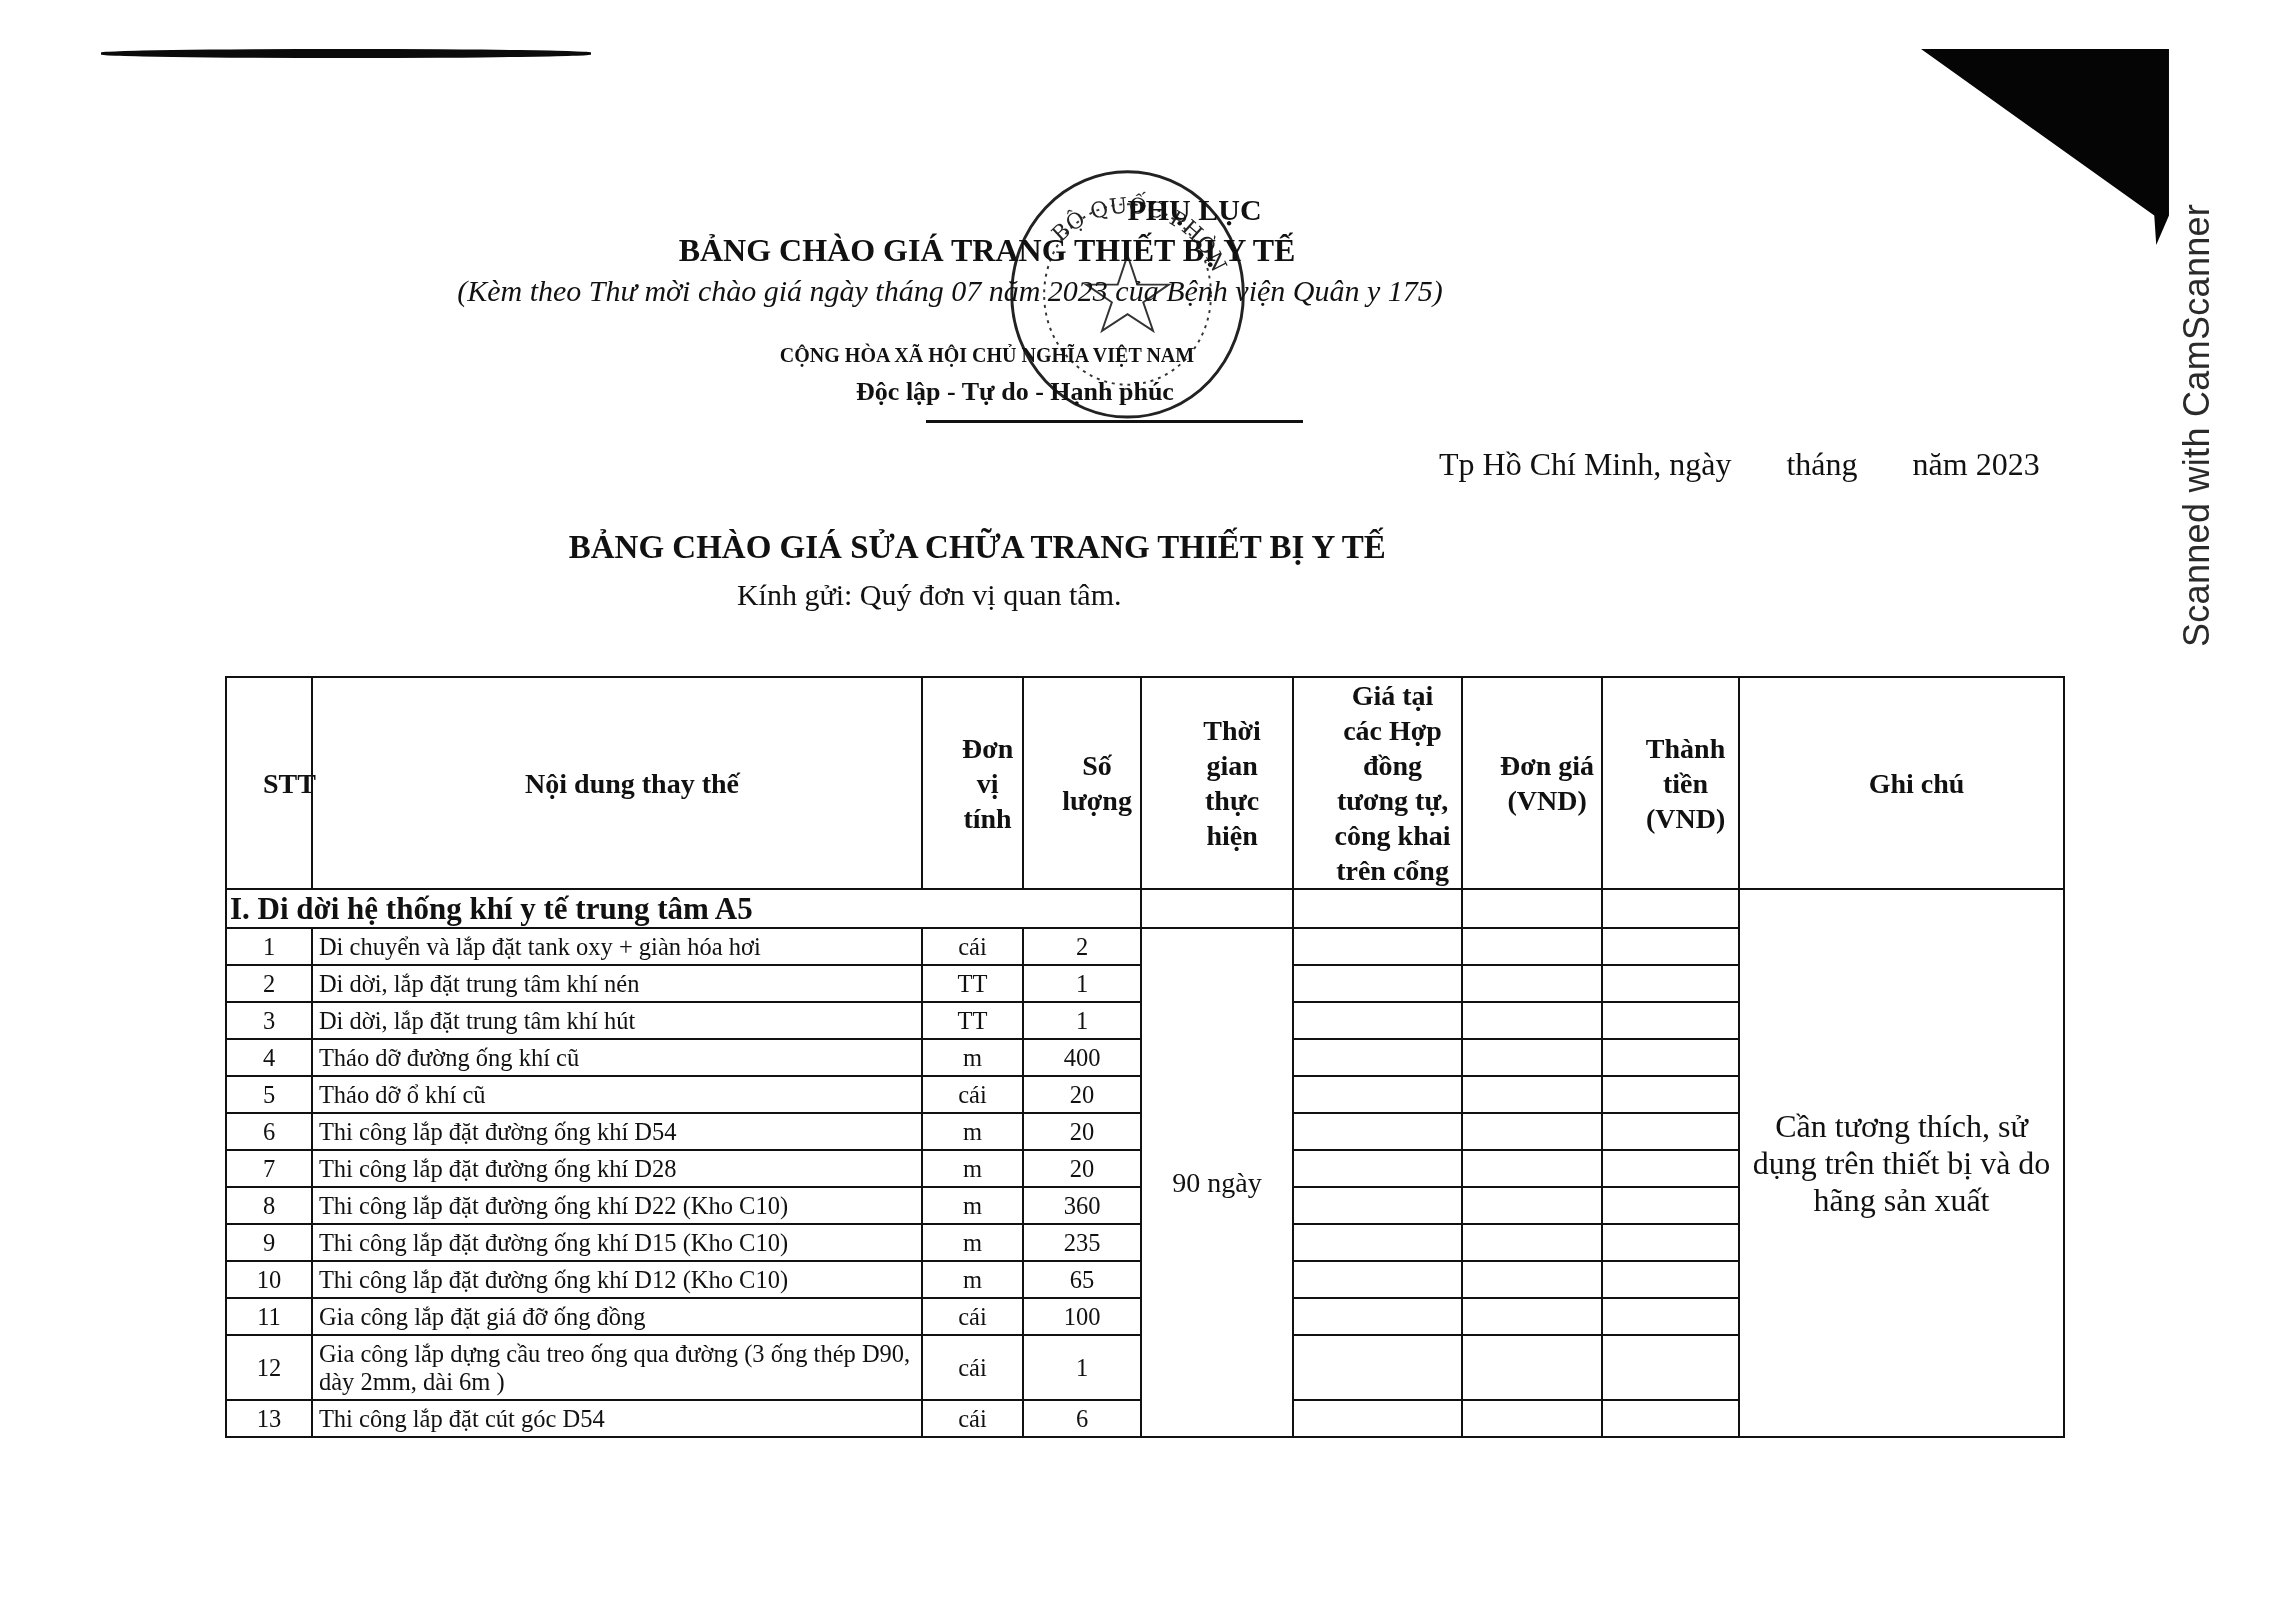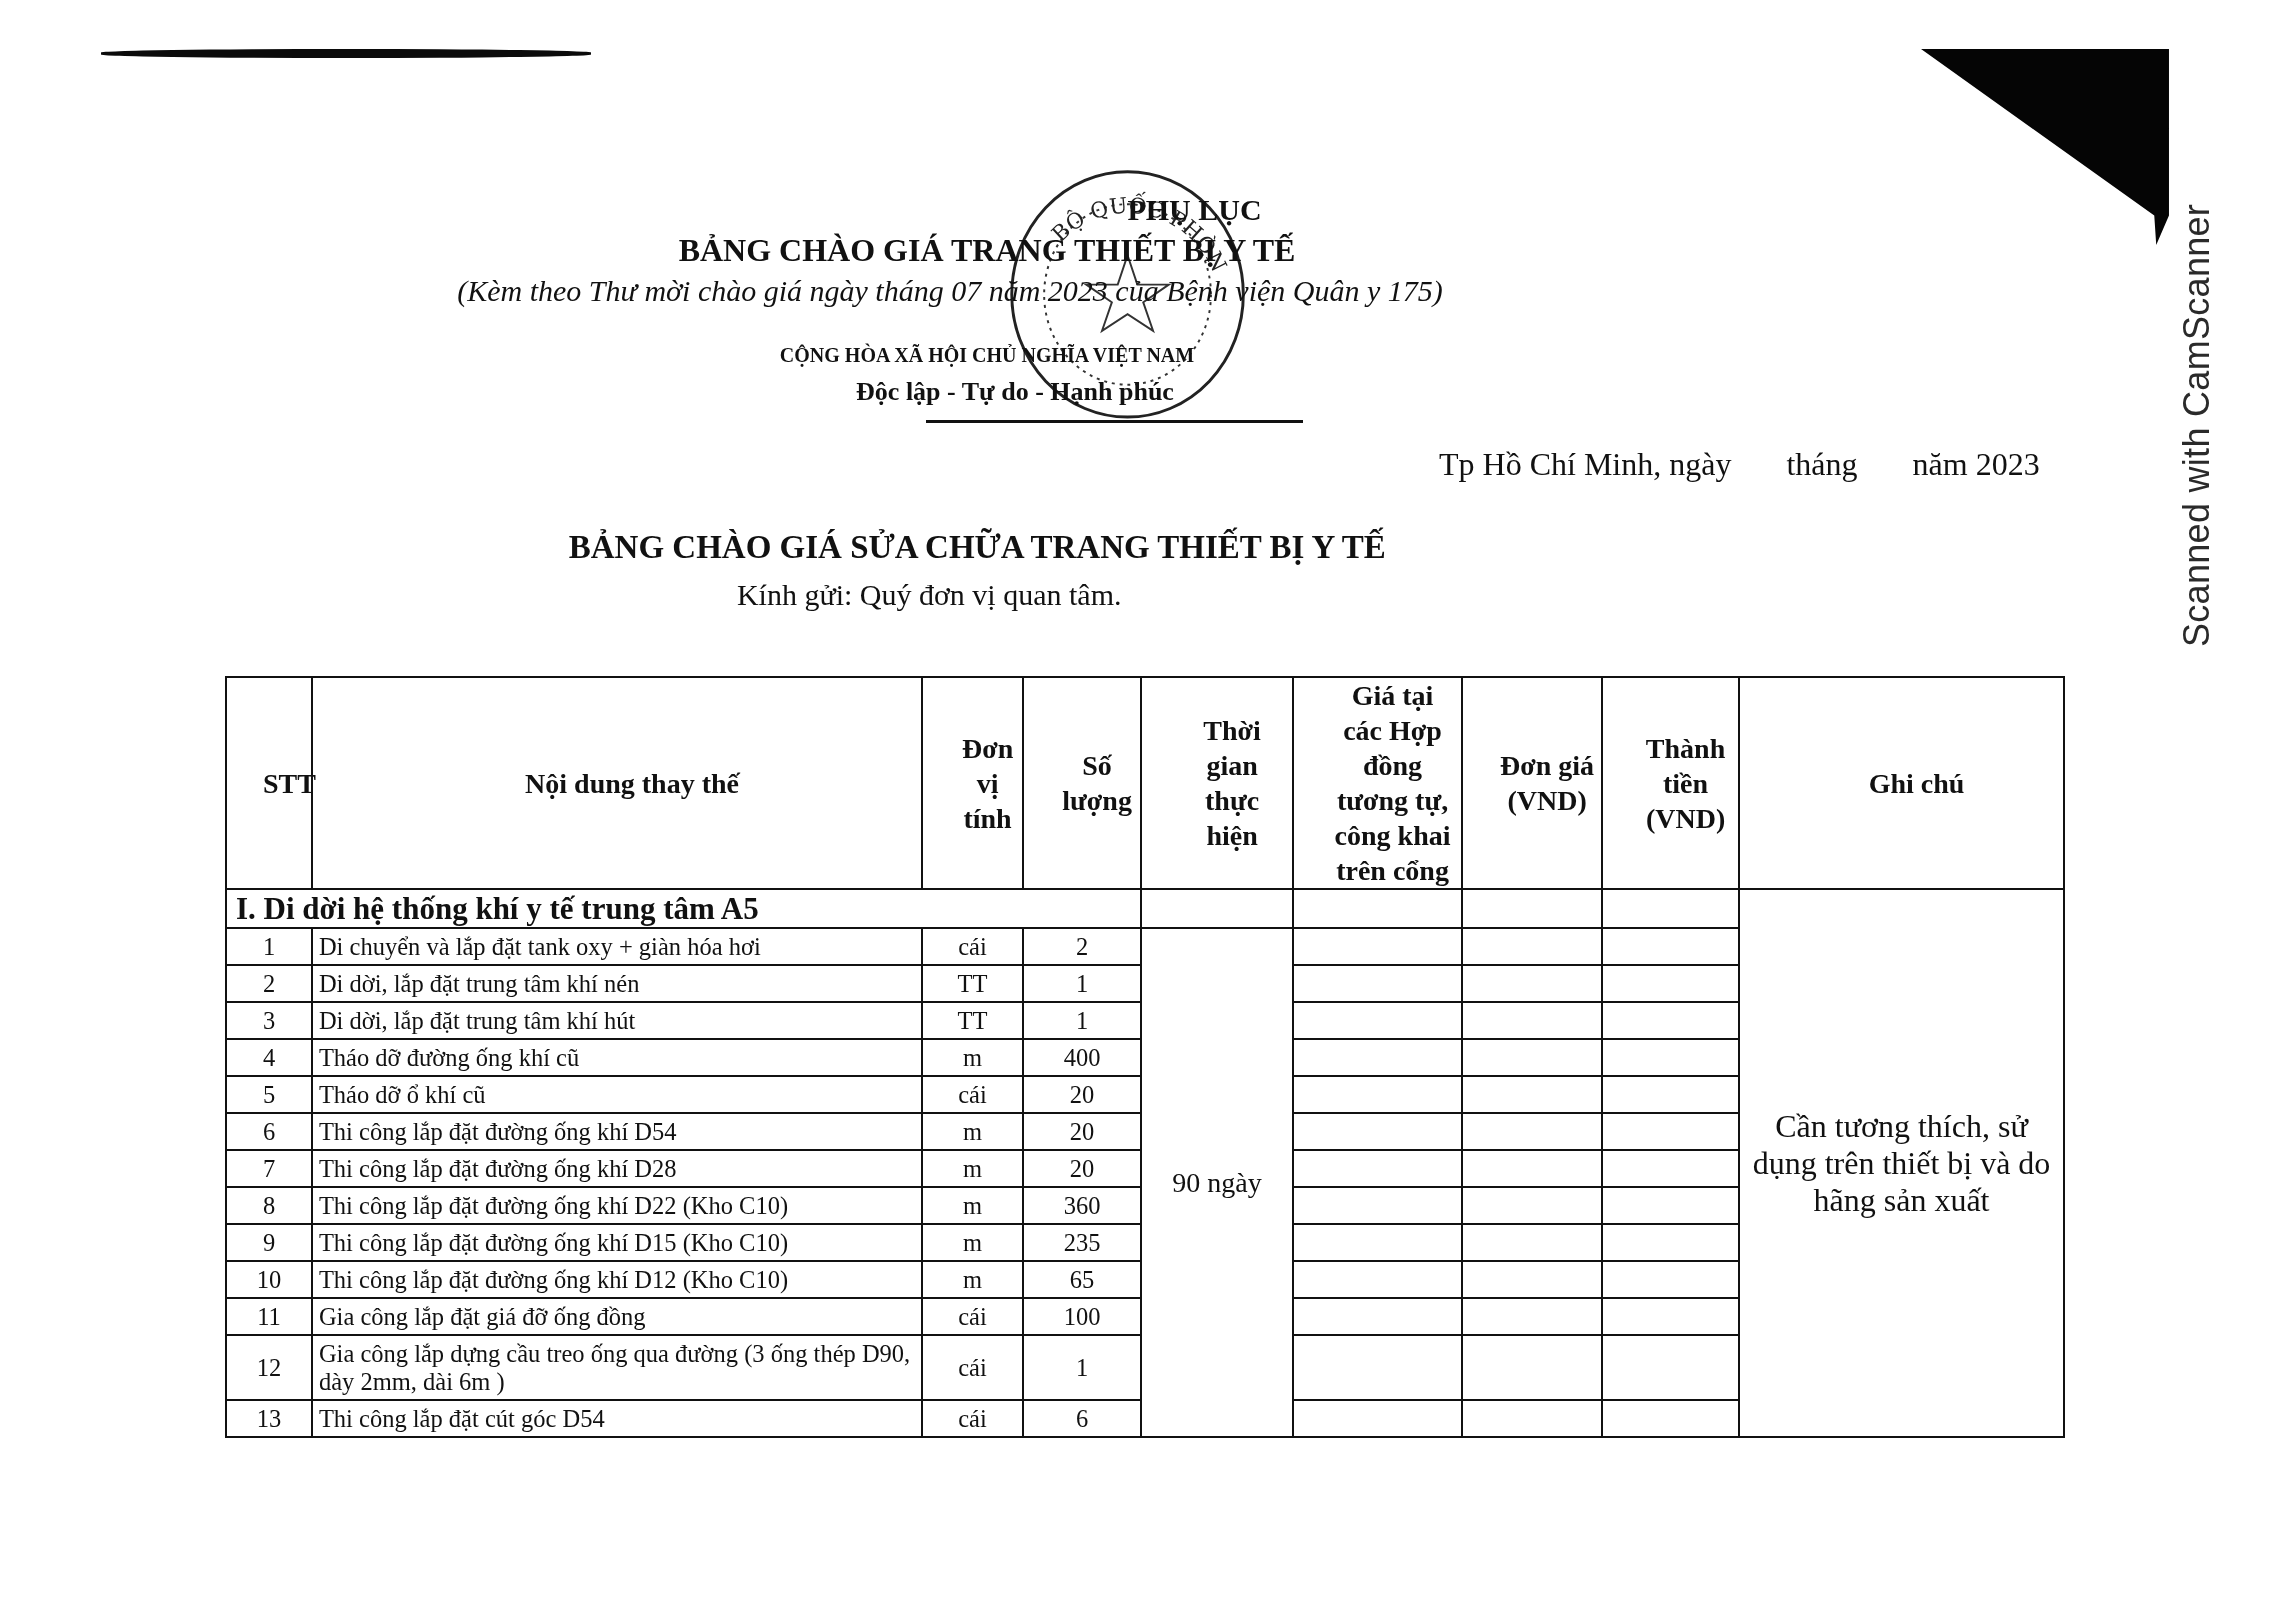--- a/index.html
+++ b/index.html
@@ -32,21 +32,21 @@
     border-collapse: collapse; table-layout: fixed;
     font-size: 24.5px;
   }
   table.quote td, table.quote th {
     border: 2px solid #111; padding: 0 5.9px; vertical-align: middle;
   }
   table.quote th { font-weight: bold; font-size: 28px; text-align: center; line-height: 35px; height: 176px; padding-left: 36px; }
   .row td { height: 35px; }
   .row.tall td { height: 63px; }
   .c { text-align: center; }
-  .sec td.sec-label { font-size: 31px; font-weight: bold; height: 37px; padding-left: 9px; }
+  .sec td.sec-label { font-size: 31px; font-weight: bold; height: 37px; padding-left: 3px; }
   .merged { text-align: center; font-size: 28px; }
   .note { text-align: center; font-size: 32px; line-height: 37px; padding: 0 19.6px; }
   .content { line-height: 27.4px; }
 </style>
 </head>
 <body>
 
 <div class="abs scan-bar"></div>
 <svg class="abs corner-fold" viewBox="0 0 253 200">
   <polygon points="0,0 253,0 253,170 240,200 238,170" fill="#050505"></polygon>

